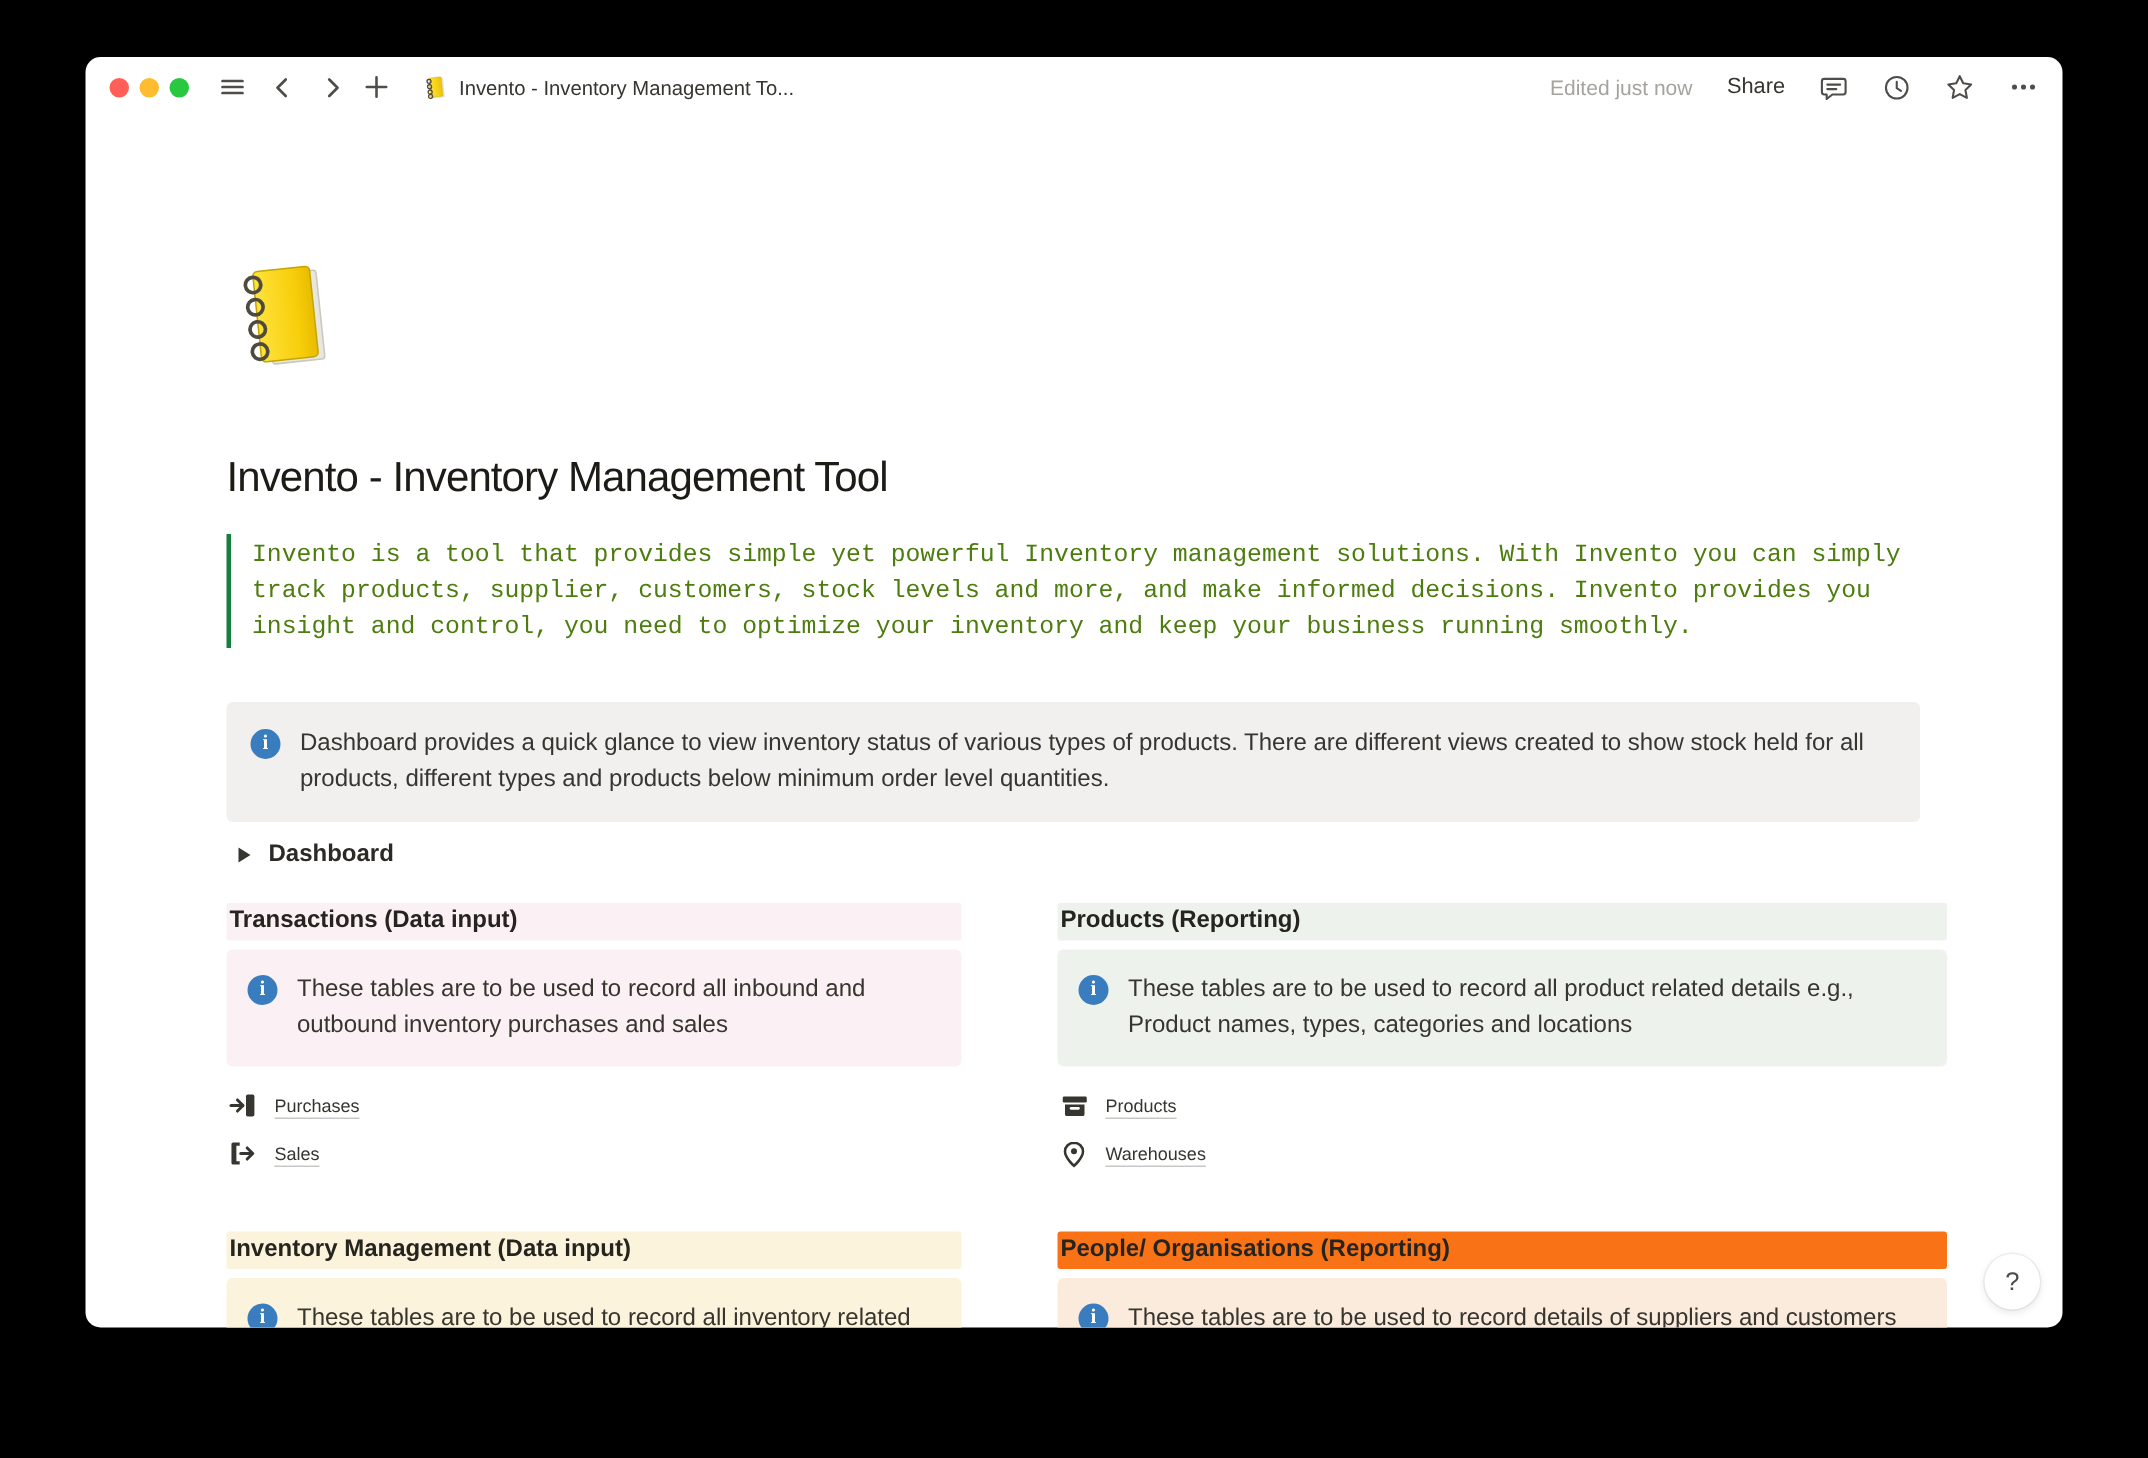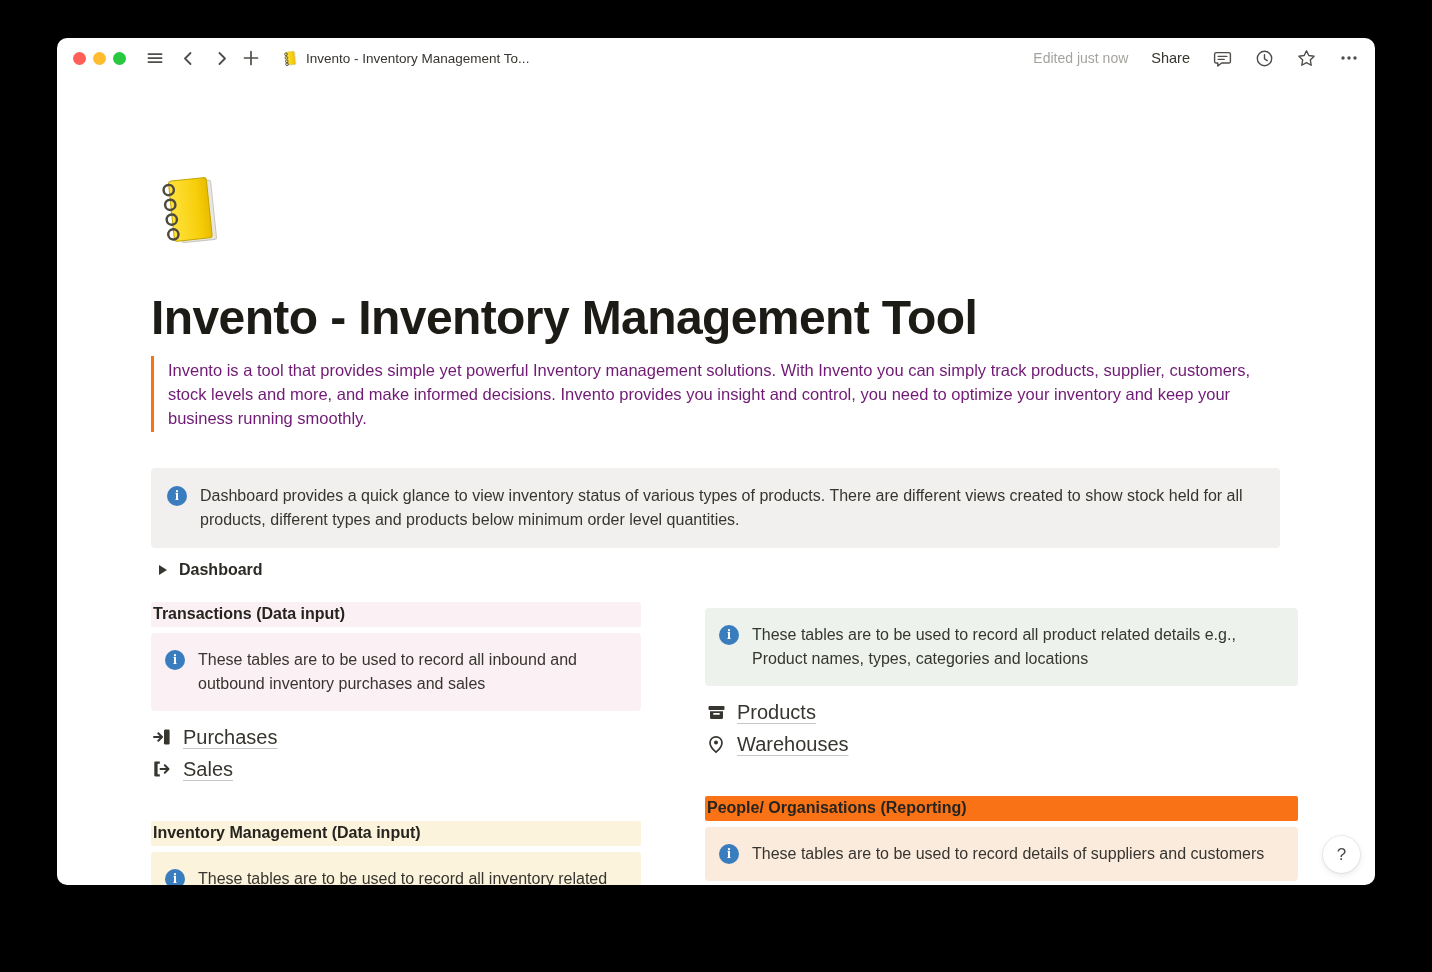--- a/index.html
+++ b/index.html
@@ -16,44 +16,44 @@
   .nav-chevron{margin-left:16px;}
   .nav-plus{margin-left:12px;}
   .tab{display:flex;align-items:center;gap:7px;margin-left:22px;}
   .tab-title{font-size:13.5px;color:#37352f;}
   .tb-right{margin-left:auto;display:flex;align-items:center;gap:23px;}
   .edited{font-size:14px;color:#a5a39e;}
   .share{font-size:14.5px;color:#37352f;font-weight:500;cursor:pointer;}
   
   .content{padding:0 95px 0 94px;}
   .page-icon{margin-top:94px;width:78px;height:78px;cursor:pointer;}
-  h1.page-title{margin:44px 0 0 0;font-size:48px;line-height:48px;font-weight:700;
+  h1.page-title{margin:44px 0 0 0;font-size:28px;line-height:48px;font-weight:400;
     color:#1d1b16;letter-spacing:-0.6px;}
-  .quote{margin-top:14px;border-left:3px solid #f97316;padding:2px 0 2px 14px;
-    font-size:16.5px;line-height:24px;color:#701a75;}
+  .quote{margin-top:14px;border-left:3px solid #15803d;padding:2px 0 2px 14px;
+    font-size:16.5px;line-height:24px;color:#4d7c0f;font-family:Liberation Mono, monospace;}
   .callout{border-radius:4px;padding:16px 16px;display:flex;gap:13px;align-items:flex-start;
     font-size:16px;line-height:24px;color:#37352f;}
   .callout.intro{margin-top:36px;}
   .info-icon{flex:0 0 auto;width:20px;height:20px;border-radius:50%;margin-top:2px;
     display:flex;align-items:center;justify-content:center;color:#fff;
     font-family:"Liberation Serif",serif;font-weight:700;font-size:14px;line-height:1;}
   .toggle-row{margin-top:10px;display:flex;align-items:center;height:24px;cursor:pointer;}
   .toggle-tri{width:24px;display:flex;align-items:center;justify-content:center;color:#37352f;}
   .toggle-label{font-size:16px;font-weight:600;color:#2c2a25;margin-left:4px;}
   .cols{margin-top:20px;display:flex;gap:64px;align-items:flex-start;}
   .col-left{width:490px;flex:0 0 auto;}
   .col-right{width:593px;flex:0 0 auto;}
   .sec-head{font-size:16px;font-weight:700;color:#26241f;padding:3px 6px 4px 2px;
     border-radius:2px;}
   .sec-head.second{margin-top:36px;}
   .col .callout{margin-top:6px;padding:15px 14px;}
   .links{margin-top:10px;}
   .link-row{display:flex;align-items:center;gap:10px;height:32px;cursor:pointer;color:#37352f;}
   .link-row .li-icon{width:22px;display:flex;justify-content:center;color:#37352f;}
-  .link-label{font-size:20px;font-weight:500;
+  .link-label{font-size:12px;font-weight:500;
     text-decoration:underline;text-decoration-color:rgba(55,53,47,0.28);
     text-decoration-thickness:1px;text-underline-offset:4px;}
   
   .help-btn{position:absolute;right:15px;bottom:12px;width:37px;height:37px;border-radius:50%;
     background:#fff;box-shadow:0 0 0 1px rgba(15,15,15,0.06),0 2px 6px rgba(15,15,15,0.1);
     display:flex;align-items:center;justify-content:center;font-size:17px;color:#4b4a46;
     cursor:pointer;z-index:5;}
 </style>
 </head>
 <body>
@@ -222,20 +222,21 @@
           </div>
         </div>
         <div class="sec-head second" style="background: rgb(251, 243, 219);">Inventory Management (Data input)</div>
         <div class="callout" style="background: rgb(251, 243, 219);">
           <span class="info-icon" style="background: rgb(58, 125, 191);">i</span>
           <span>These tables are to be used to record all inventory related adjustments e.g. Opening stock, physical stock counts and stock levels</span>
         </div>
       </div>
 
       <div class="col col-right">
+        <div class="sec-head" style="background: rgb(237, 243, 236);">Products (Reporting)</div>
         <div class="callout" style="background: rgb(237, 243, 236);">
           <span class="info-icon" style="background: rgb(58, 125, 191);">i</span>
           <span>These tables are to be used to record all product related details e.g., Product names, types, categories and locations</span>
         </div>
         <div class="links">
           <div class="link-row">
             <span class="li-icon">
               <svg width="19" height="19" viewBox="0 0 19 19">
                   <g fill="currentColor">
                 <rect x="1.5" y="3" width="16" height="4" rx="0.9"></rect>

